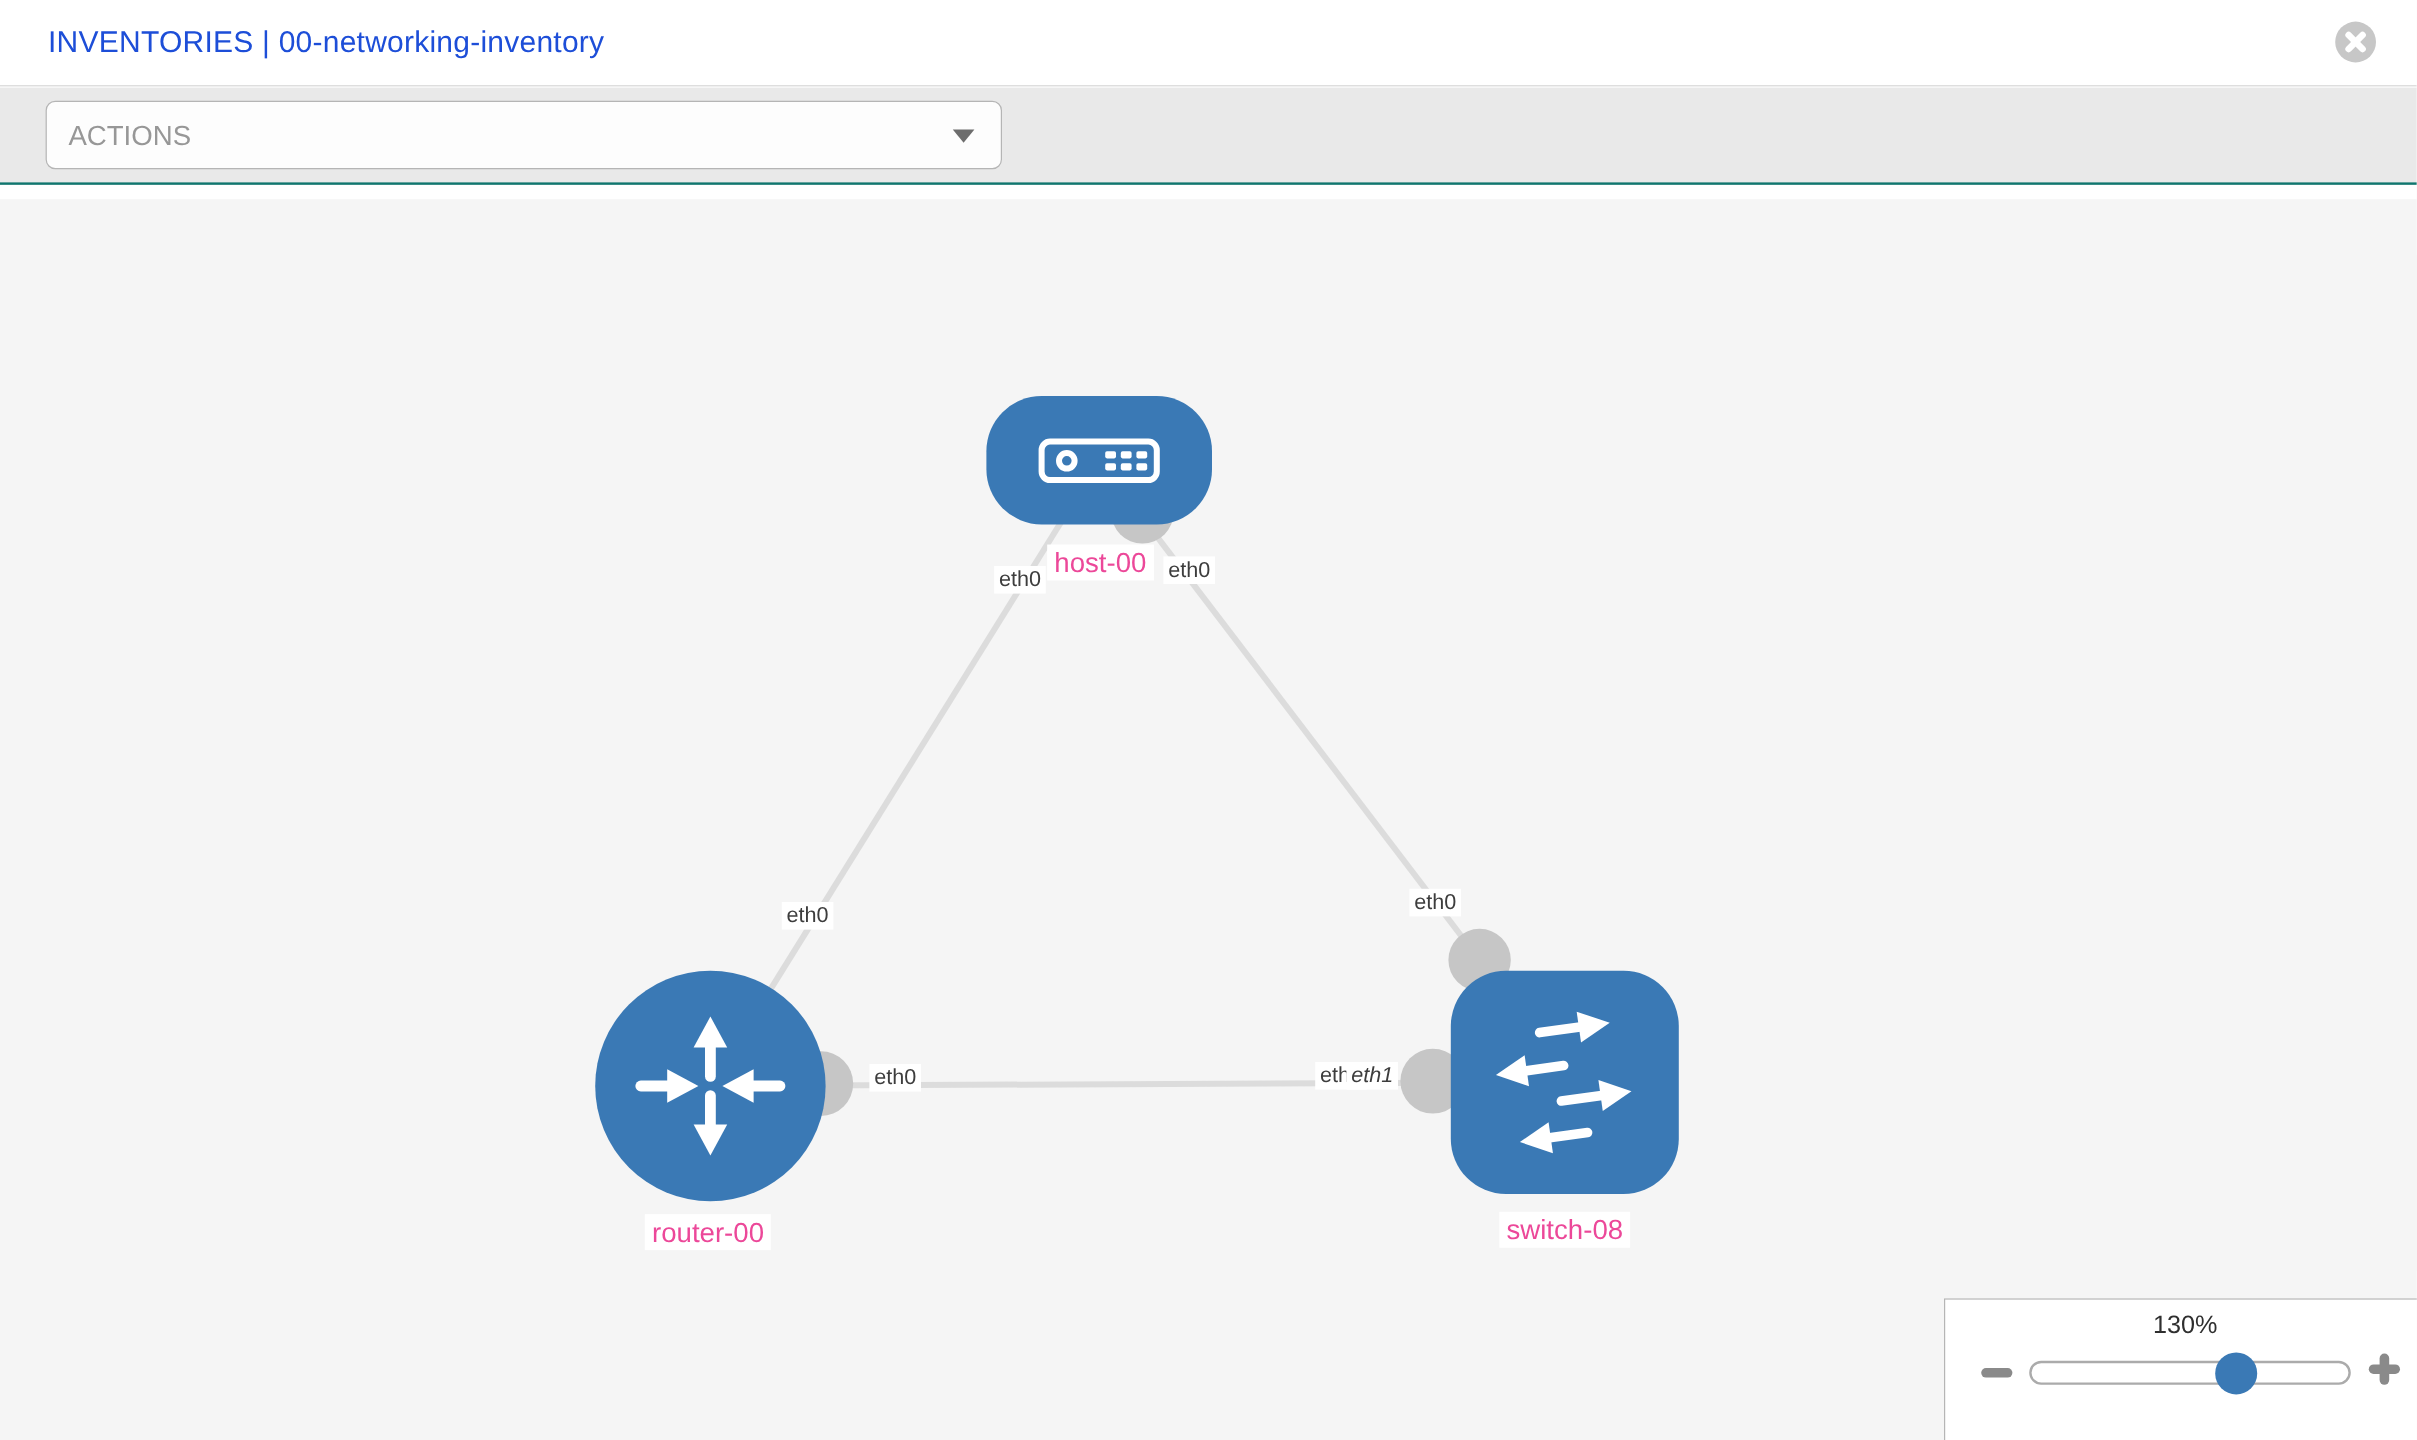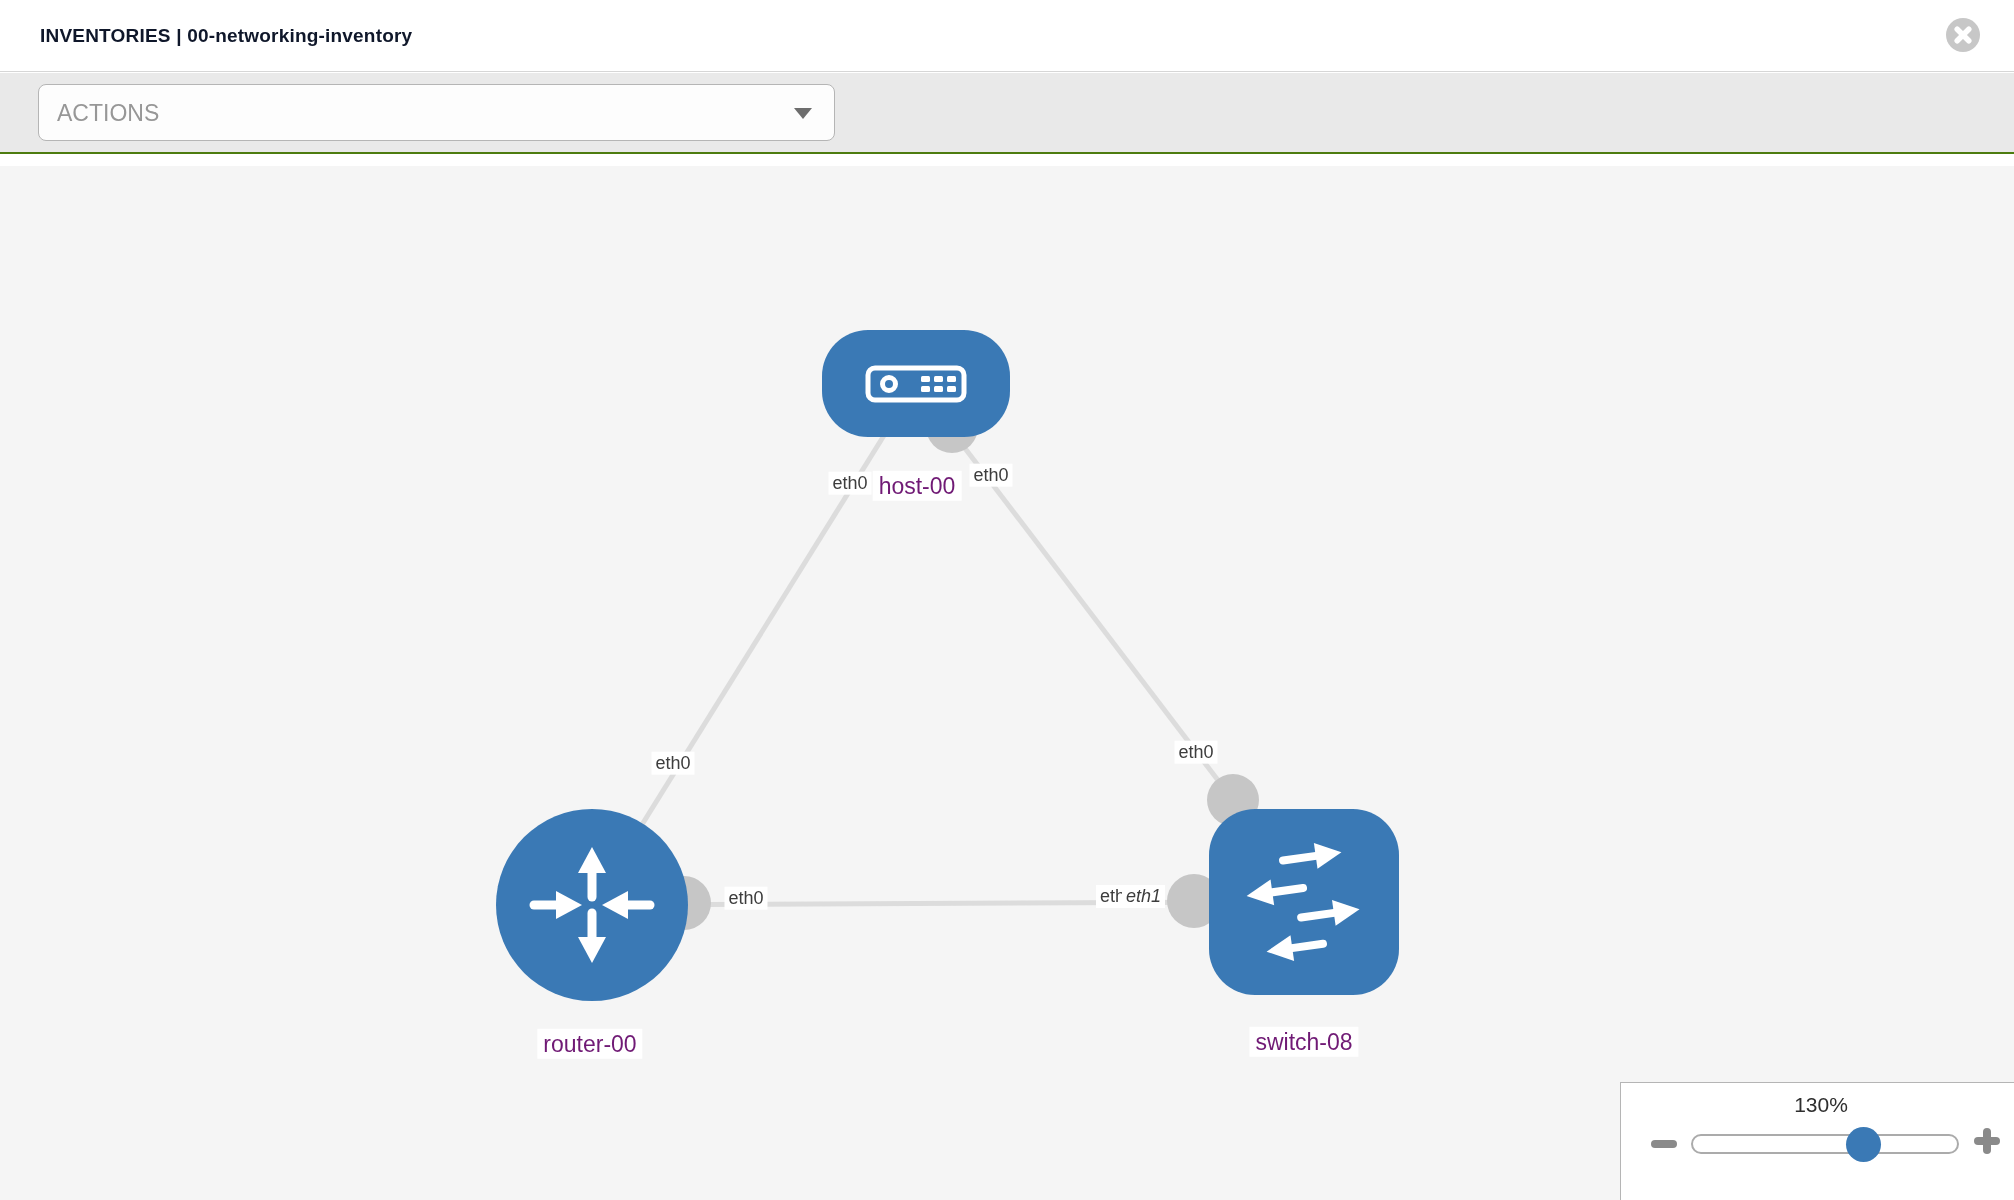--- a/index.html
+++ b/index.html
@@ -9,32 +9,32 @@
     font-family: "Liberation Sans", sans-serif; background: #ffffff;
   }
 
   
   .header {
     position: absolute; left: 0; top: 0; width: 2014px; height: 72px;
     background: #ffffff; border-bottom: 1px solid #d6d6d6;
   }
   .page-title {
     position: absolute; left: 40px; top: 50%; transform: translateY(-50%);
-    font-size: 19px; font-weight: 700; color: #0f172a; letter-spacing: 0.2px;
+    font-size: 25px; font-weight: 400; color: #1d4ed8; letter-spacing: 0.2px;
     white-space: nowrap;
   }
   .close-btn {
     position: absolute; left: 1945px; top: 17px; width: 36px; height: 36px;
     cursor: pointer; border: none; background: transparent; padding: 0;
   }
 
   
   .toolbar {
     position: absolute; left: 0; top: 73px; width: 2014px; height: 81px;
-    background: #e9e9e9; border-bottom: 2px solid #4d7c0f;
+    background: #e9e9e9; border-bottom: 2px solid #0f766e;
   }
   .dropdown {
     position: absolute; top: 11px; height: 57px;
     background: #fdfdfd; border: 1px solid #b5b5b5; border-radius: 8px;
     cursor: pointer;
   }
   .dd-actions { left: 38px;  width: 797px; }
   .dd-search  { left: 1183px; width: 792px; }
   .dd-label {
     position: absolute; left: 18px; top: 50%; transform: translateY(-50%);
@@ -54,22 +54,22 @@
 
   
   .canvas {
     position: absolute; left: 0; top: 166px; width: 2014px; height: 1044px;
     background: #f5f5f5;
   }
   .topo-svg { position: absolute; left: 0; top: 0; }
 
   .nlabel {
     position: absolute; transform: translate(-50%, -50%);
-    background: #ffffff; color: #701a75; font-size: 23px;
-    padding: 2px 6px; white-space: nowrap; line-height: 1.15; margin-top: 17px;
+    background: #ffffff; color: #ec4899; font-size: 23px;
+    padding: 2px 6px; white-space: nowrap; line-height: 1.15;
   }
   .ilabel {
     position: absolute; transform: translate(-50%, -50%);
     background: #ffffff; color: #3d3d3d; font-size: 18px;
     padding: 1px 4px; white-space: nowrap; line-height: 1.15;
   }
   .ilabel-abs {
     position: absolute; transform: none;
     background: #ffffff; color: #3d3d3d; font-size: 18px;
     padding: 1px 4px; white-space: nowrap; line-height: 1.15;

